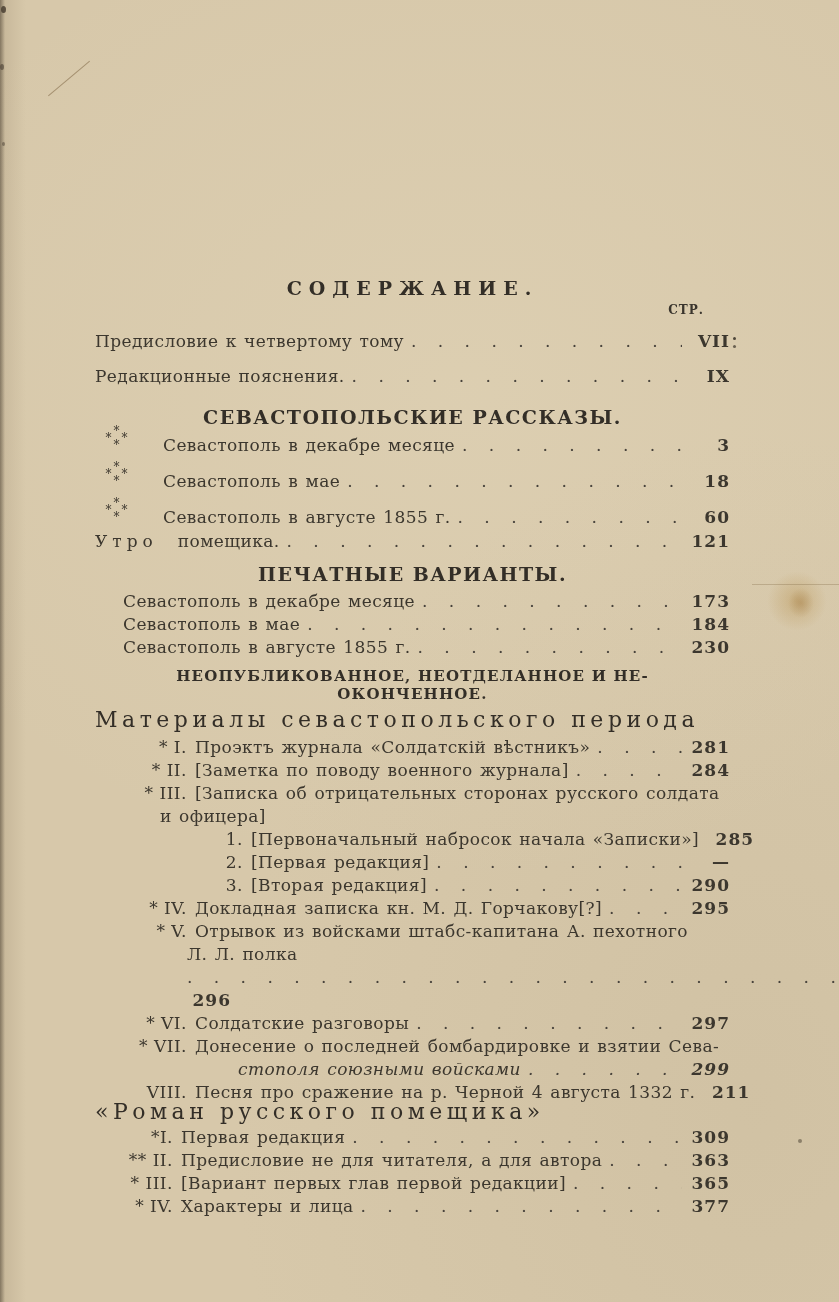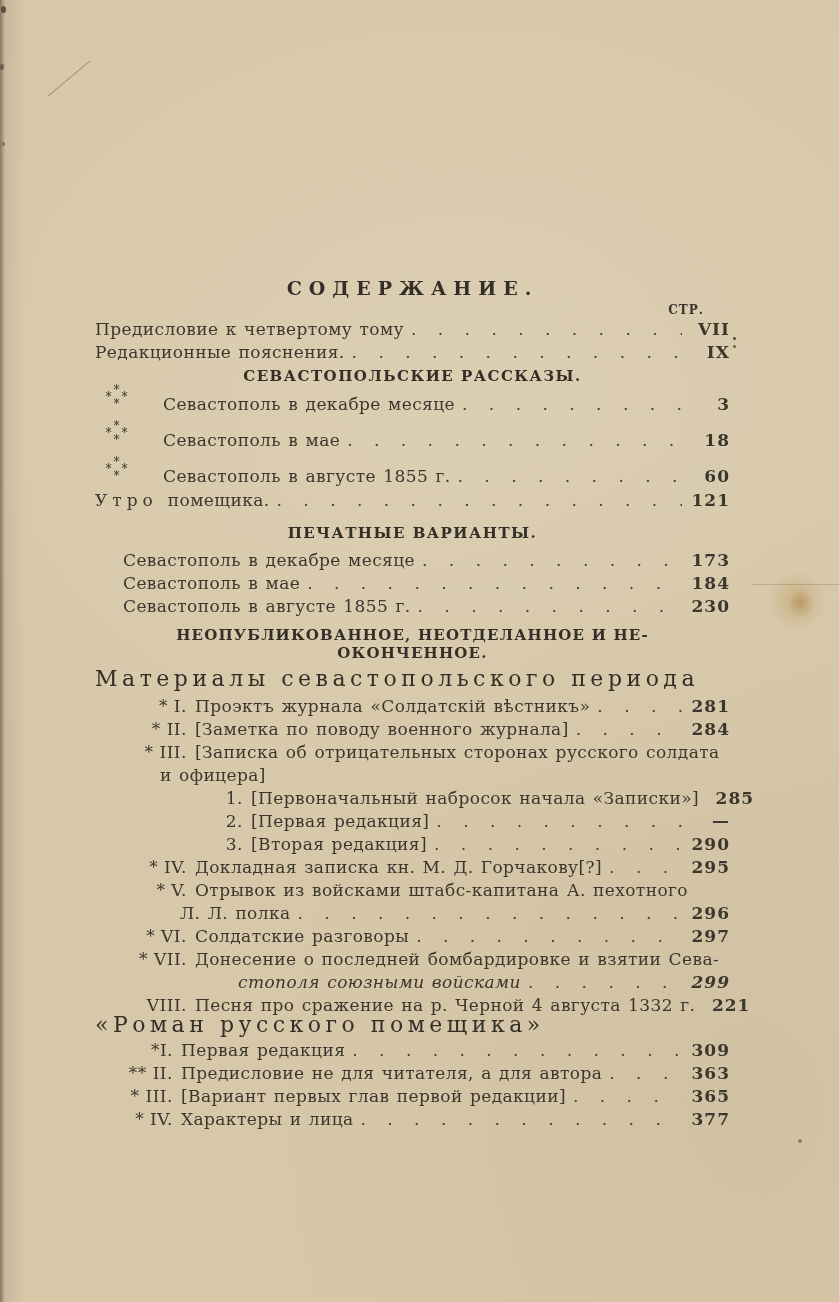--- a/index.html
+++ b/index.html
@@ -19,39 +19,39 @@
   .content{position:absolute;left:95px;top:270px;width:635px;color:#3c372e;}
   .row{display:flex;align-items:baseline;line-height:23px;font-size:17px;}
   .ttl{letter-spacing:.4px;word-spacing:1.5px;white-space:nowrap;}
   .leader{flex:1 1 auto;overflow:hidden;white-space:nowrap;margin:0 4px 0 7px;min-width:0;}
   .leader::after{content:". . . . . . . . . . . . . . . . . . . . . . . . . . . . . . . . . . . . . . . . . . . .";letter-spacing:8px;color:#46413a;}
   .noleader::after{content:"";}
   .pg{min-width:44px;text-align:right;font-weight:bold;letter-spacing:1px;white-space:nowrap;}
   
   .t-main{margin:6px 0 0;text-align:center;font-size:19px;line-height:24px;font-weight:bold;letter-spacing:7px;color:#332e27;}
   .str-row{margin-top:3px;line-height:15px;font-size:12px;font-weight:bold;letter-spacing:1px;text-align:right;padding-right:26px;color:#3a352d;}
-  .h-sect{margin:3px 0 0;text-align:center;font-size:15px;line-height:19px;font-weight:bold;letter-spacing:1.5px;color:#332e27;}
+  .h-sect{margin:20px 0 0;text-align:center;font-size:19px;line-height:19px;font-weight:bold;letter-spacing:1.5px;color:#332e27;}
   .h-sect.mt12{margin-top:12px;}
   .h-unpub{margin:8px 0 0;text-align:center;font-size:15px;line-height:18px;font-weight:bold;letter-spacing:1.2px;color:#332e27;}
   .h-spread{margin:5px 0 0;font-size:22px;line-height:23px;letter-spacing:4.5px;color:#332e27;white-space:nowrap;}
   .h-roman{margin-top:-4px;line-height:24px;}
   
-  .r-front{margin-top:0;}
+  .r-front{margin-top:12px;}
   .r-plain{padding-left:28px;}
   .r-ast{position:relative;padding-left:68px;height:24px;line-height:24px;}
   .r-ast.mt6{margin-top:6px;} .r-ast.mt12{margin-top:12px;}
   .ast{position:absolute;left:8px;top:-5px;width:30px;display:flex;flex-direction:column;align-items:center;font-size:12px;line-height:7px;color:#3c372e;}
   .ast span{letter-spacing:3px;}
   .r-utro{margin-top:1px;}
   .sp5{letter-spacing:5px;}
   .gut{width:92px;text-align:right;white-space:nowrap;flex:0 0 auto;margin-right:8px;letter-spacing:.5px;}
   .gut-n{width:78px;}
   .gut-s{width:148px;}
   .r-c1{padding-left:65px;}
-  .r-c2{padding-left:85px;}
+  .r-c2{padding-left:85px;flex-direction:column;}
   .r-c3{padding-left:143px;font-style:italic;}
   .mtop5{margin-top:5px;} .mtop6{margin-top:6px;} .mtop2{margin-top:2px;}
   
   .art{position:absolute;pointer-events:none;}
   .edge-l{left:0;top:0;width:5px;height:1302px;background:linear-gradient(90deg,rgba(52,42,30,.45),rgba(52,42,30,0));}
   .speck1{left:1px;top:6px;width:5px;height:7px;background:#4a4033;border-radius:50%;opacity:.85;}
   .speck2{left:0;top:64px;width:4px;height:6px;background:#4a4033;border-radius:50%;opacity:.6;}
   .speck3{left:2px;top:142px;width:3px;height:4px;background:#4a4033;border-radius:50%;opacity:.5;}
   .scratch{left:42px;top:78px;width:54px;height:1px;background:rgba(148,126,92,.75);transform:rotate(-40deg);}
   .colon{left:733px;top:337px;width:3px;height:3px;background:#4e463a;border-radius:50%;box-shadow:0 8px 0 rgba(78,70,58,.8);}
@@ -119,21 +119,21 @@
           <span>* *</span>
           <span>*</span>
         </span>
       <span class="ttl">Севастополь в августе 1855 г.</span>
       <span class="leader"></span>
       <span class="pg">60</span>
     </div>
 
     <div class="row r-utro">
       <span class="ttl sp5">Утро</span>
-      <span class="ttl" style="margin-left:10px;">помещика.</span>
+      <span class="ttl" style="margin-left:20px;">помещика.</span>
       <span class="leader"></span>
       <span class="pg">121</span>
     </div>
 
     <div class="h-sect mt12">ПЕЧАТНЫЕ ВАРИАНТЫ.</div>
     <div class="row r-plain mtop6">
       <span class="ttl">Севастополь в декабре месяце</span>
       <span class="leader"></span>
       <span class="pg">173</span>
     </div>
@@ -222,21 +222,21 @@
     </div>
     <div class="row r-c3">
       <span class="ttl">стополя союзными войсками</span>
       <span class="leader"></span>
       <span class="pg">299</span>
     </div>
     <div class="row">
       <span class="gut">VIII.</span>
       <span class="ttl">Песня про сражение на р. Черной 4 августа 1332 г.</span>
       <span class="leader"></span>
-      <span class="pg">221</span>
+      <span class="pg">211</span>
     </div>
 
     <div class="h-spread h-roman">«Роман русского помещика»</div>
     <div class="row mtop2">
       <span class="gut gut-n">*I.</span>
       <span class="ttl">Первая редакция</span>
       <span class="leader"></span>
       <span class="pg">309</span>
     </div>
     <div class="row">

